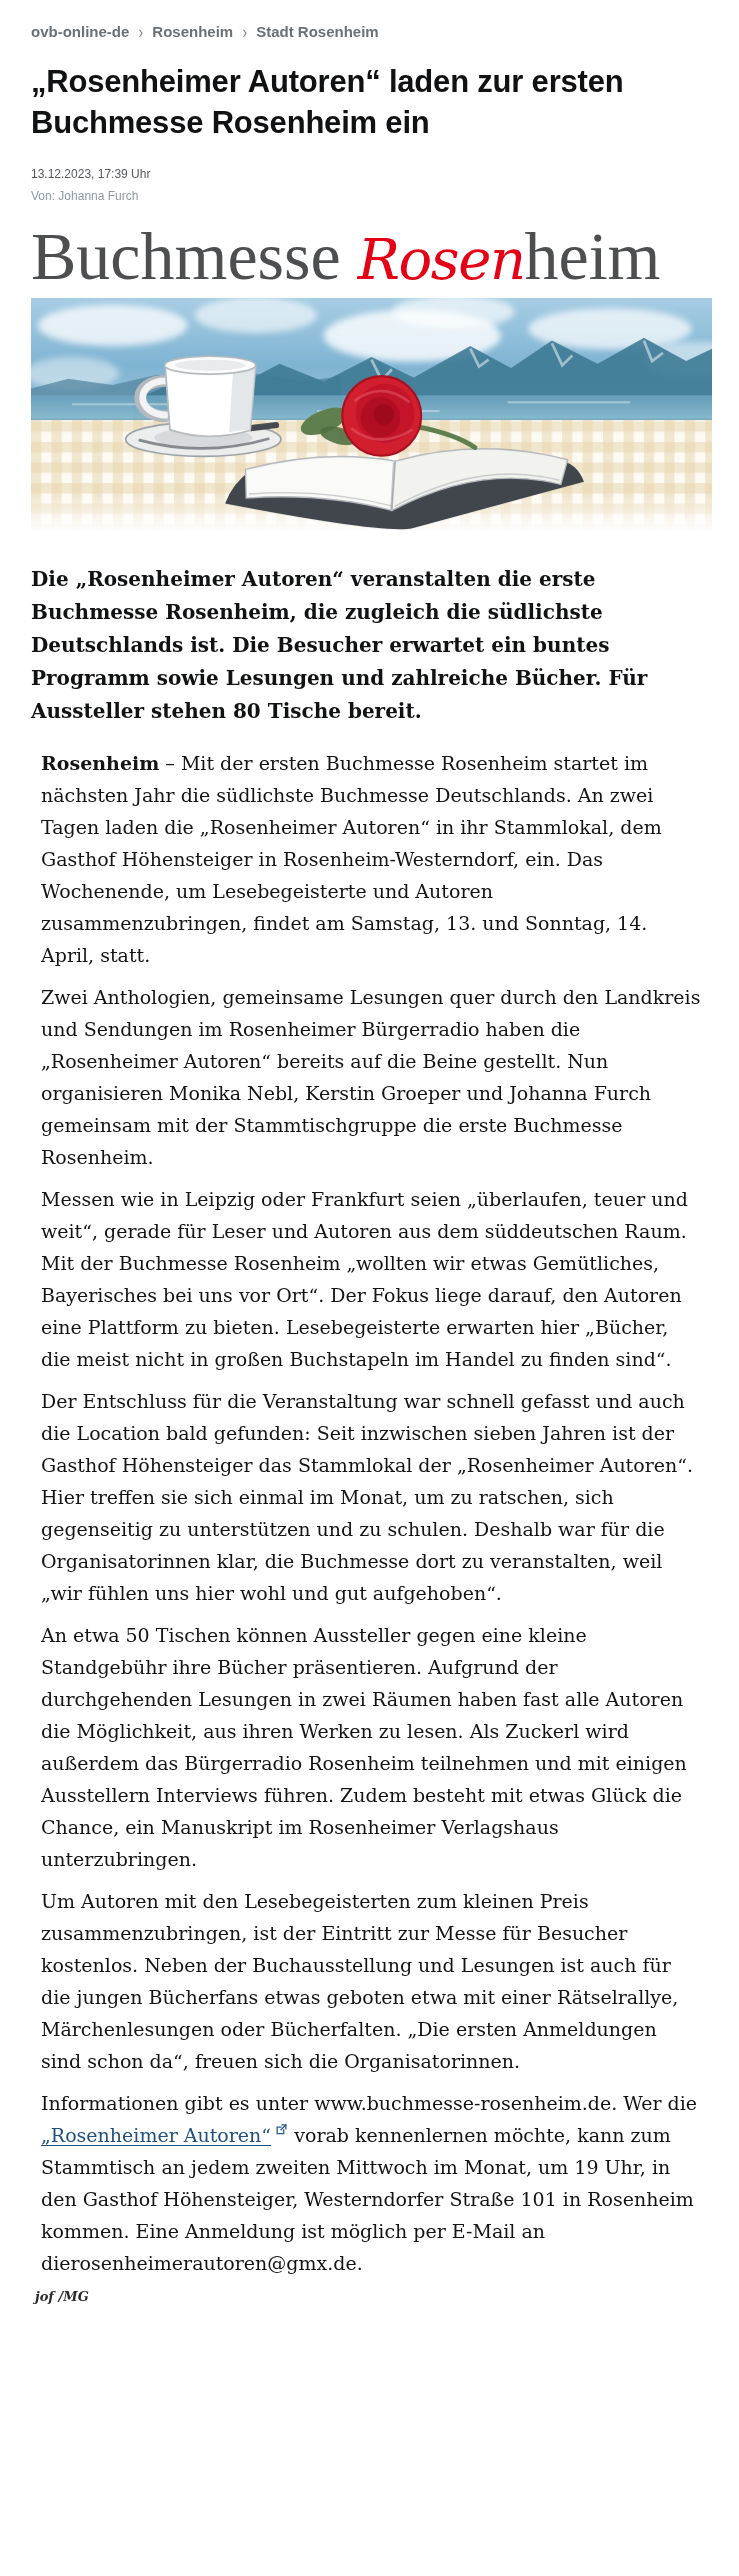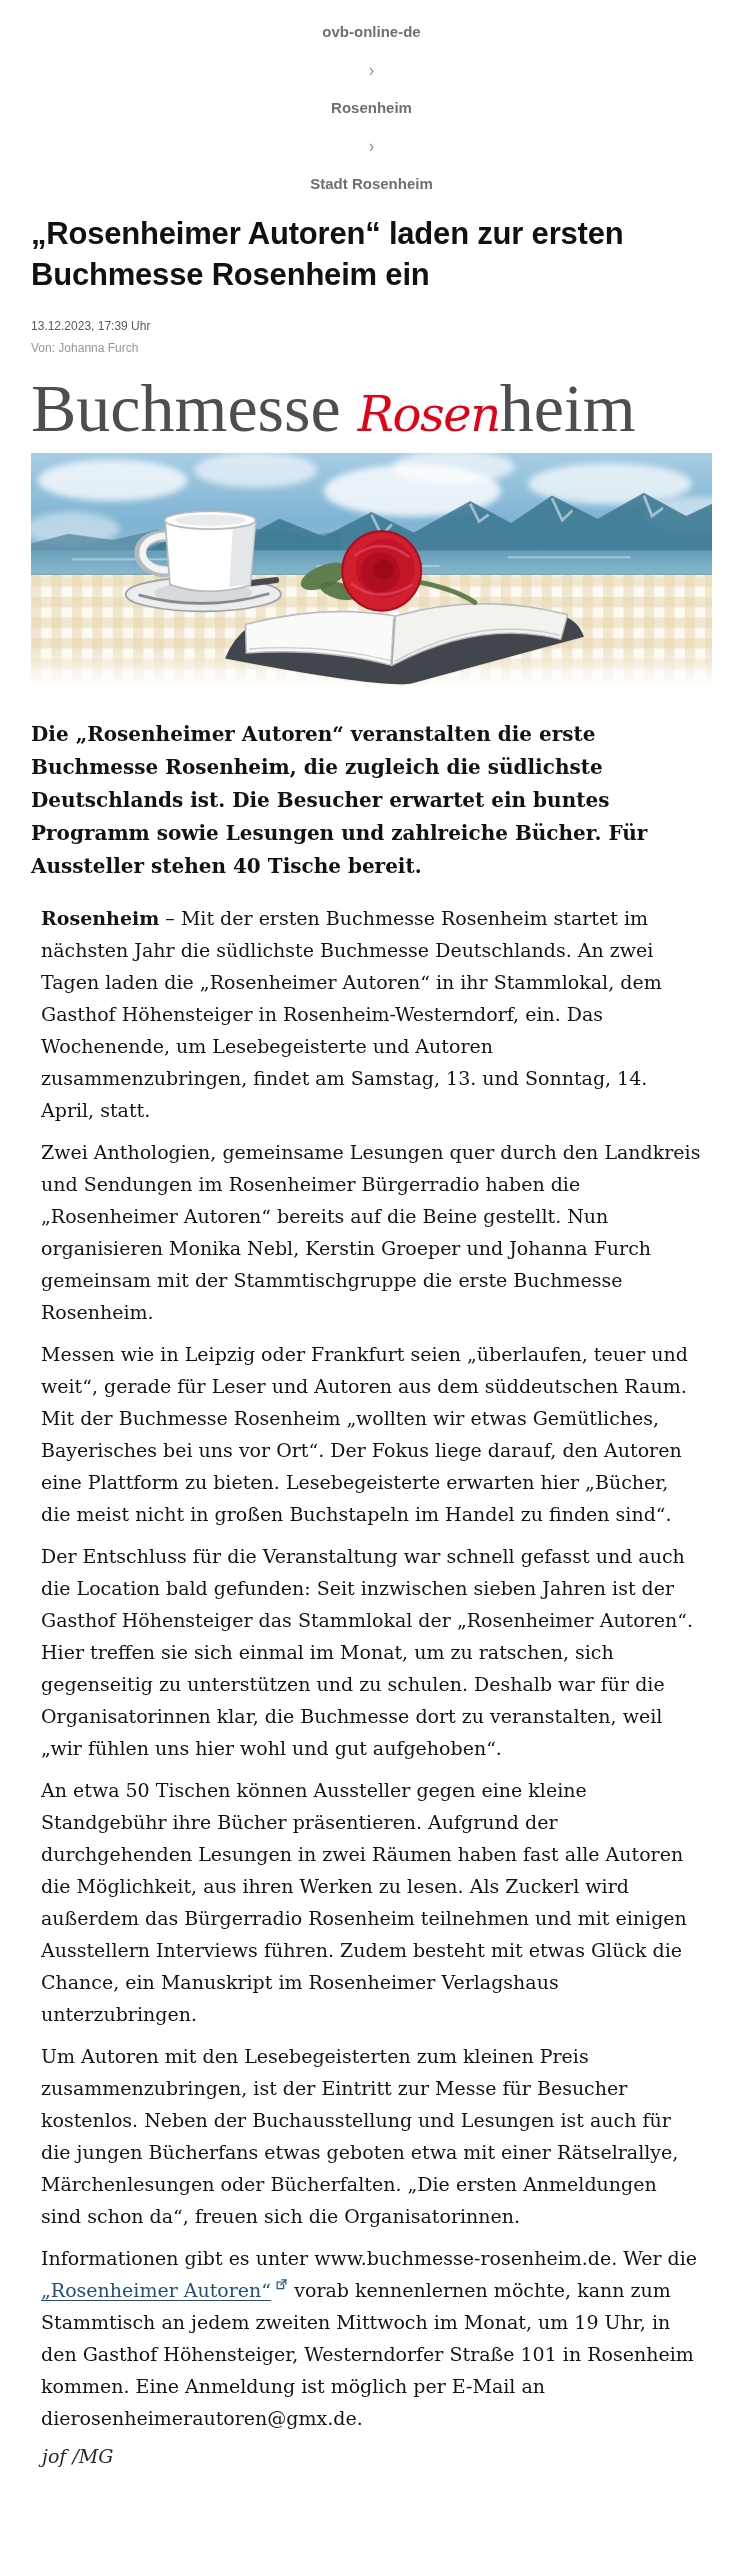--- a/index.html
+++ b/index.html
@@ -1,59 +1,59 @@
 <!DOCTYPE html>
 <html lang="de" style="font-size:11px"><head>
 <meta charset="utf-8">
 <style>
   html,body{margin:0;padding:0;background:#ffffff;}
   body{width:739px;font-family:"DejaVu Serif",serif;color:#141414;}
   .page{padding:23px 27px 18px 31px;box-sizing:border-box;}
 
   
-  .breadcrumb{display:flex;align-items:center;gap:21px;
+  .breadcrumb{display:flex;align-items:center;gap:9px;
     font-family:"Liberation Sans",sans-serif;font-size:15px;font-weight:600;
-    color:#6b7074;margin:0 0 20.5px 0;flex-direction:column;}
+    color:#6b7074;margin:0 0 20.5px 0;}
   .breadcrumb .sep{color:#8a8f93;font-weight:400;font-size:15px;transform:scaleY(1.25);}
   .breadcrumb a{color:#6b7074;text-decoration:none;cursor:pointer;}
 
   
   h1.headline{font-family:"Liberation Sans",sans-serif;font-size:31px;line-height:41px;
     font-weight:700;color:#101112;letter-spacing:-0.2px;margin:0 0 20.5px 0;max-width:636px;}
 
   
   .meta{font-family:"Liberation Sans",sans-serif;font-size:12px;line-height:22px;margin:0 0 11px 0;}
   .meta .date{color:#55585c;}
   .meta .author{color:#8d99a4;}
 
   
   .hero{margin:0 0 31.5px 0;}
   .hero-logo{font-family:"Liberation Serif",serif;font-size:68px;line-height:77px;white-space:nowrap;}
   .hero-logo .lg1,.hero-logo .lg2{color:#4d4e50;}
   .hero-logo .lg-accent{color:#e40015;font-style:italic;font-family:"DejaVu Serif",serif;
-    font-size:48px;letter-spacing:-1.4px;}
+    font-size:56px;letter-spacing:-1.4px;}
   .illustration{display:block;width:681px;height:233px;}
 
   
   .lead{font-size:20px;line-height:33px;font-weight:700;color:#111213;margin:0 0 19px 0;max-width:684px;}
   p.body{font-size:19px;line-height:32px;margin:10px;max-width:684px;color:#141414;}
   .mb-p1{margin-bottom:63px;}
   .mb-p2{margin-bottom:44px;}
   .mb-p3{margin-bottom:66px;}
   .mb-p4{margin-bottom:38px;}
   .mb-p5{margin-bottom:85px;}
   .mb-p6{margin-bottom:25px;}
   .mb-p7{margin-bottom:20.5px;}
   h2.section{font-family:"Liberation Sans",sans-serif;font-size:27px;line-height:33px;
     font-weight:700;color:#111213;margin:0 0 30px 0;}
   .loc{font-weight:700;}
   a.article-link{color:#20517e;text-decoration:underline;text-underline-offset:2.7px;cursor:pointer;}
   .ext-icon{display:inline-block;transform:translateY(-6.2px);margin-left:4.1px;}
 
-  .signature{font-style:italic;font-weight:400;font-size:19px;color:#2a2a2a;margin:11px;}
+  .signature{font-style:italic;font-weight:700;font-size:13px;color:#2a2a2a;margin:4px;}
 </style>
 </head>
 <body>
 
 <div class="page">
 
   <nav class="breadcrumb">
     <a>ovb-online-de</a>
     <span class="sep">›</span>
     <a>Rosenheim</a>
@@ -157,21 +157,21 @@
         <path d="M199,121 C148,119 146,172 201,173" fill="none" stroke="#b3b9bd" stroke-width="17"></path>
         <path d="M199,121 C153,120 151,170 201,171" fill="none" stroke="#f2f3f4" stroke-width="10"></path>
         <path d="M197,98 L204,192 Q260,211 322,193 L330,98 Z" fill="#ffffff" stroke="#b3b9bd" stroke-width="2.5"></path>
         <path d="M297,100 L291,196 Q310,192 322,193 L330,98 Z" fill="#d9dde0" opacity="0.7"></path>
         <ellipse cx="263" cy="98" rx="67" ry="13" fill="#fdfdfd" stroke="#b3b9bd" stroke-width="2.5"></ellipse>
         <ellipse cx="263" cy="98" rx="52" ry="8" fill="#e8eaec"></ellipse>
       </g>
     </svg>
   </figure>
 
-  <p class="lead">Die „Rosenheimer Autoren“ veranstalten die erste Buchmesse Rosenheim, die zugleich die südlichste Deutschlands ist. Die Besucher erwartet ein buntes Programm sowie Lesungen und zahlreiche Bücher. Für Aussteller stehen 40 Tische bereit.</p>
+  <p class="lead">Die „Rosenheimer Autoren“ veranstalten die erste Buchmesse Rosenheim, die zugleich die südlichste Deutschlands ist. Die Besucher erwartet ein buntes Programm sowie Lesungen und zahlreiche Bücher. Für Aussteller stehen 80 Tische bereit.</p>
 
   <p class="body mb-p1"><span class="loc">Rosenheim</span><span> – </span><span>Mit der ersten Buchmesse Rosenheim startet im nächsten Jahr die südlichste Buchmesse Deutschlands. An zwei Tagen laden die „Rosenheimer Autoren“ in ihr Stammlokal, dem Gasthof Höhensteiger in Rosenheim-Westerndorf, ein. Das Wochenende, um Lesebegeisterte und Autoren zusammenzubringen, findet am Samstag, 13. und Sonntag, 14. April, statt.</span></p>
 
   <p class="body mb-p2">Zwei Anthologien, gemeinsame Lesungen quer durch den Landkreis und Sendungen im Rosenheimer Bürgerradio haben die „Rosenheimer Autoren“ bereits auf die Beine gestellt. Nun organisieren Monika Nebl, Kerstin Groeper und Johanna Furch gemeinsam mit der Stammtischgruppe die erste Buchmesse Rosenheim.</p>
 
 
   <p class="body mb-p3">Messen wie in Leipzig oder Frankfurt seien „überlaufen, teuer und weit“, gerade für Leser und Autoren aus dem süddeutschen Raum. Mit der Buchmesse Rosenheim „wollten wir etwas Gemütliches, Bayerisches bei uns vor Ort“. Der Fokus liege darauf, den Autoren eine Plattform zu bieten. Lesebegeisterte erwarten hier „Bücher, die meist nicht in großen Buchstapeln im Handel zu finden sind“.</p>
 
   <p class="body mb-p4">Der Entschluss für die Veranstaltung war schnell gefasst und auch die Location bald gefunden: Seit inzwischen sieben Jahren ist der Gasthof Höhensteiger das Stammlokal der „Rosenheimer Autoren“. Hier treffen sie sich einmal im Monat, um zu ratschen, sich gegenseitig zu unterstützen und zu schulen. Deshalb war für die Organisatorinnen klar, die Buchmesse dort zu veranstalten, weil „wir fühlen uns hier wohl und gut aufgehoben“.</p>
 

